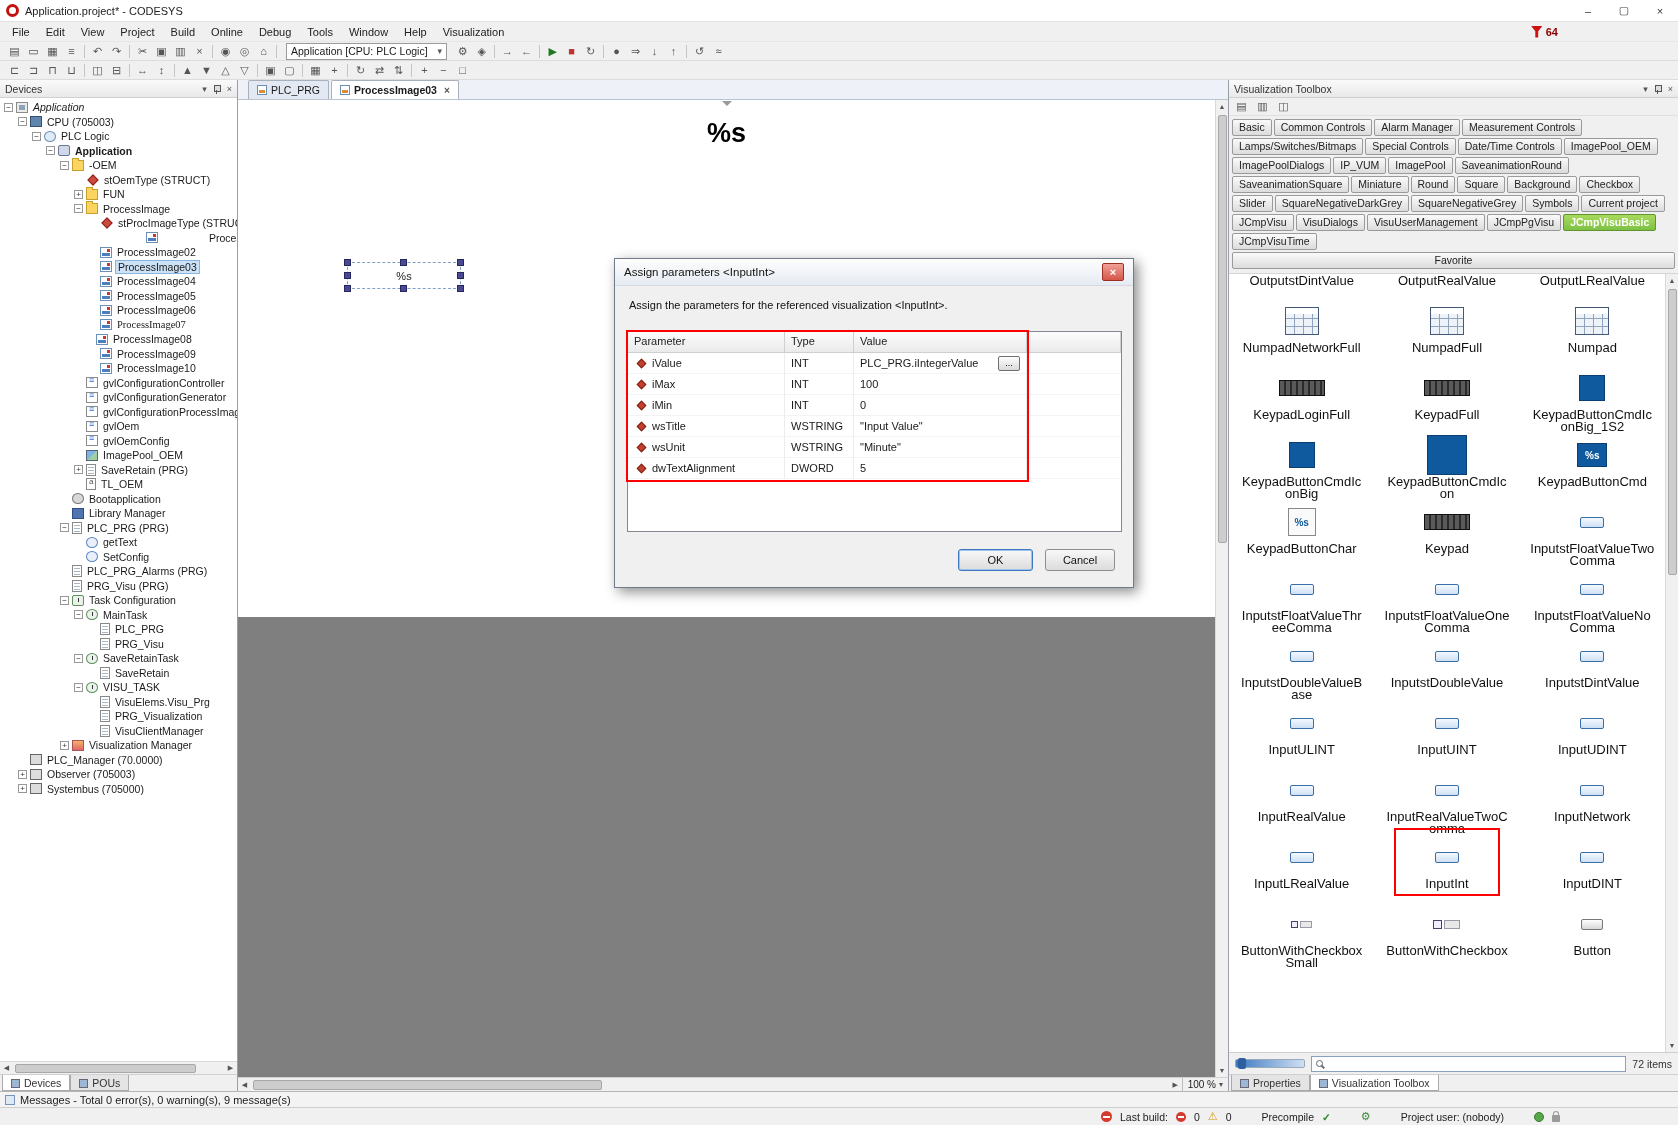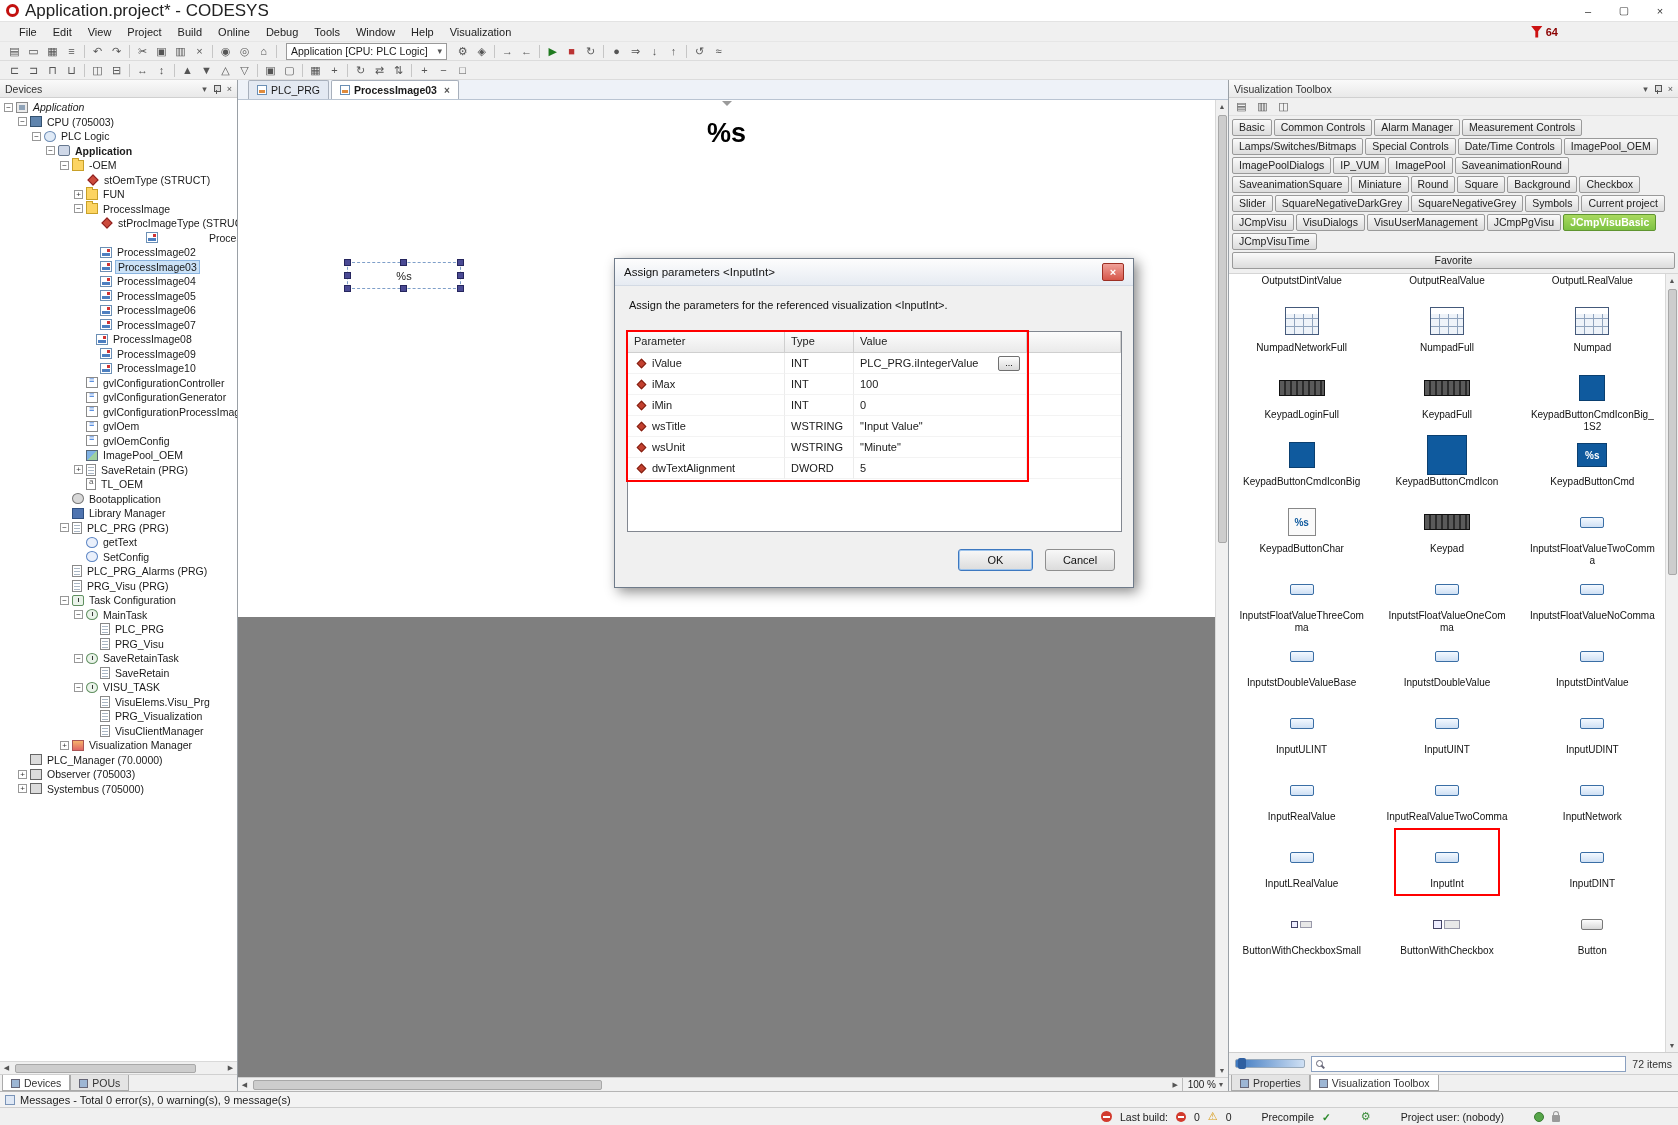--- a/index.html
+++ b/index.html
@@ -3,25 +3,25 @@
 <meta charset="utf-8">
 <style>
 *{box-sizing:border-box;margin:0;padding:0}
 html,body{width:1678px;height:1125px;overflow:hidden}
 body{font-family:"Liberation Sans",sans-serif;font-size:11px;color:#1a1a1a;background:#f0f0f0}
 .win{display:flex;flex-direction:column;width:100%;height:100%}
 
 .titlebar{height:22px;background:#fff;display:flex;align-items:center;border-bottom:1px solid #e3e3e3}
 .app-logo{width:13px;height:13px;margin:0 6px;border-radius:7px;background:#c3110f;position:relative;flex:none}
 .app-logo::after{content:"";position:absolute;inset:3px;border-radius:50%;background:#fff}
-.title-text{font-size:17px;color:#222}
+.title-text{font-size:11px;color:#222}
 .win-controls{margin-left:auto;display:flex;height:100%}
 .win-btn{width:36px;display:flex;align-items:center;justify-content:center;font-size:11px;color:#333}
 
-.menubar{height:20px;background:#f0f0f0;display:flex;align-items:center;padding-left:11px;position:relative;border-bottom:1px solid #e6e6e6}
+.menubar{height:20px;background:#f0f0f0;display:flex;align-items:center;padding-left:4px;position:relative;border-bottom:1px solid #e6e6e6}
 .menu-item{padding:2px 8px;color:#222}
 .filter-wrap{position:absolute;right:120px;display:flex;align-items:center;gap:3px}
 .funnel{width:12px;height:12px;background:#cc1111;clip-path:polygon(0 0,100% 0,62% 48%,62% 100%,38% 100%,38% 48%)}
 .filter-num{color:#8b0000;font-weight:bold;font-size:11px}
 
 .toolbar{height:19px;background:#f0f0f0;display:flex;align-items:center;padding:0 5px;border-bottom:1px solid #dcdcdc}
 .ti{width:19px;height:17px;display:flex;align-items:center;justify-content:center;color:#555;font-size:11px;background:none;border:1px solid transparent;flex:none}
 .ti span{pointer-events:none}
 .tsep{width:1px;height:13px;background:#c6c6c6;margin:0 3px;flex:none}
 .combo{height:17px;min-width:150px;border:1px solid #9a9a9a;background:#fff;display:flex;align-items:center;font-size:10.5px;padding:0 4px;margin:0 6px;gap:10px}
@@ -130,21 +130,21 @@
 .tb-minibar{height:18px;display:flex;align-items:center;gap:2px;padding:0 3px;background:#f0f0f0;border-bottom:1px solid #e0e0e0}
 .tb-minibar .ti{height:15px}
 .cats{display:flex;flex-wrap:wrap;padding:2px 2px 3px;background:#f0f0f0;border-bottom:1px solid #d5d5d5}
 .cat{margin:1px;padding:1px 6px;font-size:10.5px;line-height:13px;background:linear-gradient(#fafafa,#dcdcdc);border:1px solid #9a9a9a;border-radius:2px;color:#222}
 .cat.active{background:linear-gradient(#a9d95f,#7dc243);border-color:#5f9430;color:#fff;font-weight:bold}
 .cat.wide{flex:1 1 90%;text-align:center}
 .tb-body{flex:1;display:flex;min-height:0;background:#fff}
 .tb-grid{flex:1;display:grid;grid-template-columns:repeat(3,1fr);grid-template-rows:24px repeat(10,67px);align-items:start}
 .cell{display:flex;flex-direction:column;align-items:center;gap:3px;padding-top:5px;position:relative;height:100%}
 .cell .icon-wrap{height:36px;display:flex;align-items:center;justify-content:center}
-.cell .lbl{font-size:10px;line-height:11.5px;text-align:center;word-break:break-all;padding:0 10px;color:#111}
+.cell .lbl{font-size:13px;line-height:11.5px;text-align:center;word-break:break-all;padding:0 10px;color:#111}
 .cell.clipped{padding-top:1px}
 .cell.hl::after{content:"";position:absolute;left:20px;right:20px;top:-6px;bottom:5px;border:2px solid red;pointer-events:none}
 .i-numpad{width:34px;height:28px;border:1px solid #44597a;background:#eef3f9;background-image:linear-gradient(#fff 0 6px,transparent 6px),repeating-linear-gradient(0deg,transparent 0 7px,#8fa3bd 7px 8px),repeating-linear-gradient(90deg,transparent 0 8px,#8fa3bd 8px 9px)}
 .i-keyboard{width:46px;height:16px;background:#2b2b2b;border:1px solid #111;background-image:repeating-linear-gradient(90deg,#5a5a5a 0 4px,#2b2b2b 4px 6px)}
 .i-bluebox{width:26px;height:26px;background:#0f5a9e;border:1px solid #0a3f70}
 .i-bluebox.big{width:40px;height:40px}
 .i-bluebox.ps{width:30px;height:24px;display:flex;align-items:center;justify-content:center;color:#fff;font-size:10px;font-weight:bold}
 .i-whitebox{width:28px;height:28px;background:#fafafa;border:1px solid #888;display:flex;align-items:center;justify-content:center;color:#0f5a9e;font-size:10px;font-weight:bold}
 .i-input{width:24px;height:11px;border:1px solid #3a6ea5;border-radius:2px;background:linear-gradient(#f4f9ff,#cfe0f4)}
 .i-chk{display:flex;align-items:center;gap:2px}
@@ -458,21 +458,21 @@
           <div class="trow" data-name="tree-item-processimage05" style="padding-left: 88px;">
             <span class="exp-sp"></span>
             <span class="tico t-visu" data-name="visu-icon"></span>
             <span class="tlabel" data-name="tree-item-label">ProcessImage05</span>
           </div>
           <div class="trow" data-name="tree-item-processimage06" style="padding-left: 88px;">
             <span class="exp-sp"></span>
             <span class="tico t-visu" data-name="visu-icon"></span>
             <span class="tlabel" data-name="tree-item-label">ProcessImage06</span>
           </div>
-          <div class="trow" data-name="tree-item-processimage07" style="padding-left: 88px;">
+          <div class="trow" data-name="tree-item-processimage07" style="padding-left: 88px; font-family: Liberation Serif, serif;">
             <span class="exp-sp"></span>
             <span class="tico t-visu" data-name="visu-icon"></span>
             <span class="tlabel" data-name="tree-item-label">ProcessImage07</span>
           </div>
           <div class="trow" data-name="tree-item-processimage08" style="padding-left: 72px; margin-left: 12px;">
             <span class="exp-sp"></span>
             <span class="tico t-visu" data-name="visu-icon"></span>
             <span class="tlabel" data-name="tree-item-label">ProcessImage08</span>
           </div>
           <div class="trow" data-name="tree-item-processimage09" style="padding-left: 88px;">

